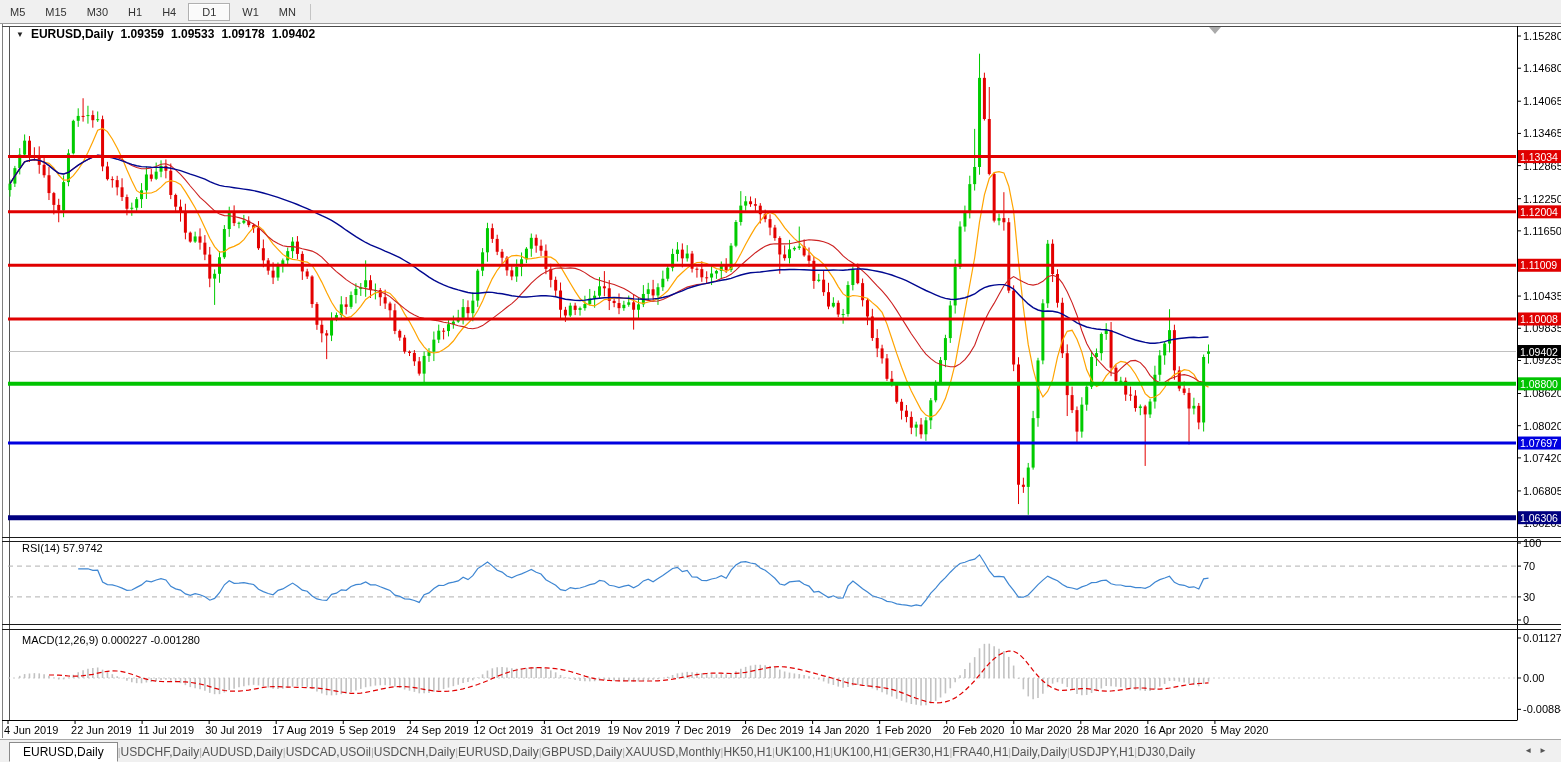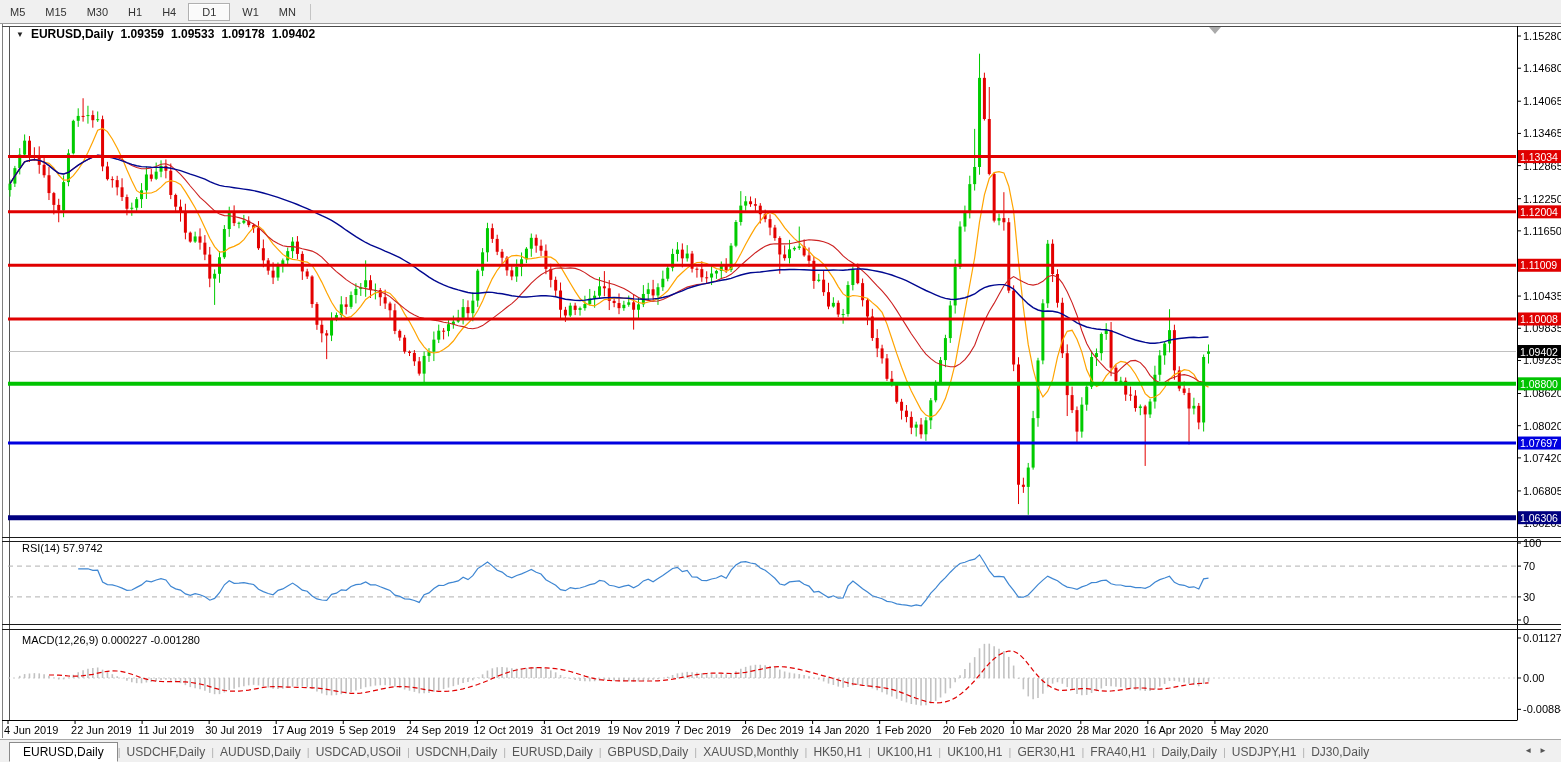--- a/index.html
+++ b/index.html
@@ -13,21 +13,21 @@
   .tf-sep{width:1px;height:16px;background:#c4c4c4;margin:0 4px;}
   
   .chart-title{position:absolute;left:16px;top:27px;font-size:12px;font-weight:bold;color:#000;
                display:flex;align-items:center;white-space:pre;z-index:5;}
   .chart-title .dd{font-size:8px;color:#222;margin-right:7px;}
   .chart-title span.v{margin-right:7px;}
   .panel-title{position:absolute;left:22px;font-size:11px;color:#000;z-index:5;white-space:pre;}
   
   #tabbar{position:absolute;left:0;top:739px;width:1561px;height:23px;background:#f0f0f0;
           border-top:1px solid #a8a8a8;display:flex;align-items:center;font-size:12px;color:#555;z-index:6;}
-  .tab{padding:3px 6px;white-space:nowrap;cursor:default;}
+  .tab{padding:3px 0;white-space:nowrap;cursor:default;}
   .tab.active{background:#ffffff;border:1px solid #8a8a8a;border-bottom:1px solid #ffffff;color:#000;
               margin-left:9px;padding:2px 13px;}
   .tab-sep{color:#b0b0b0;font-size:11px;}
   .tab-arrows{position:absolute;right:7px;top:6px;color:#555;font-size:8px;letter-spacing:7px;cursor:default;}
   svg text{font-family:"Liberation Sans","DejaVu Sans",sans-serif;}
 </style>
 </head>
 <body>
 
 <div class="root">

